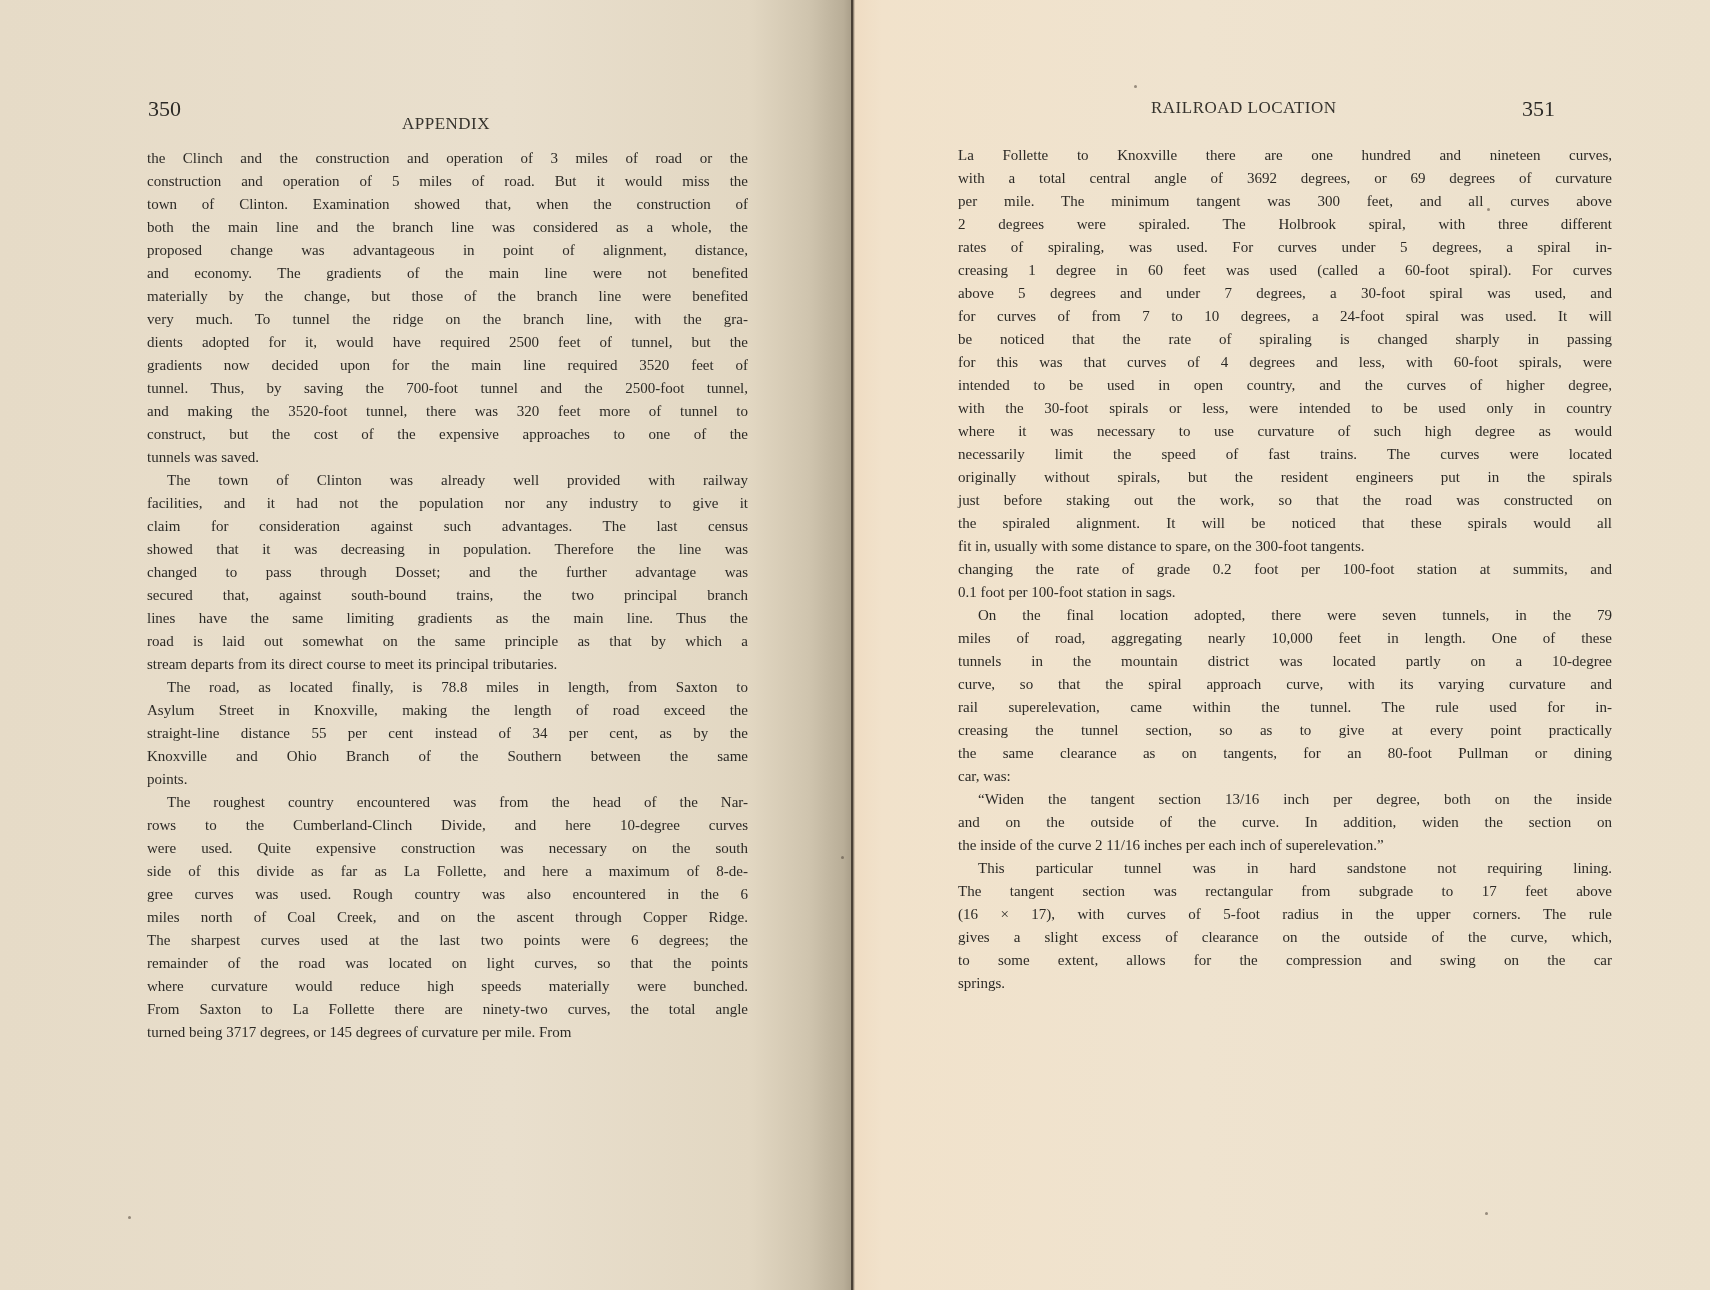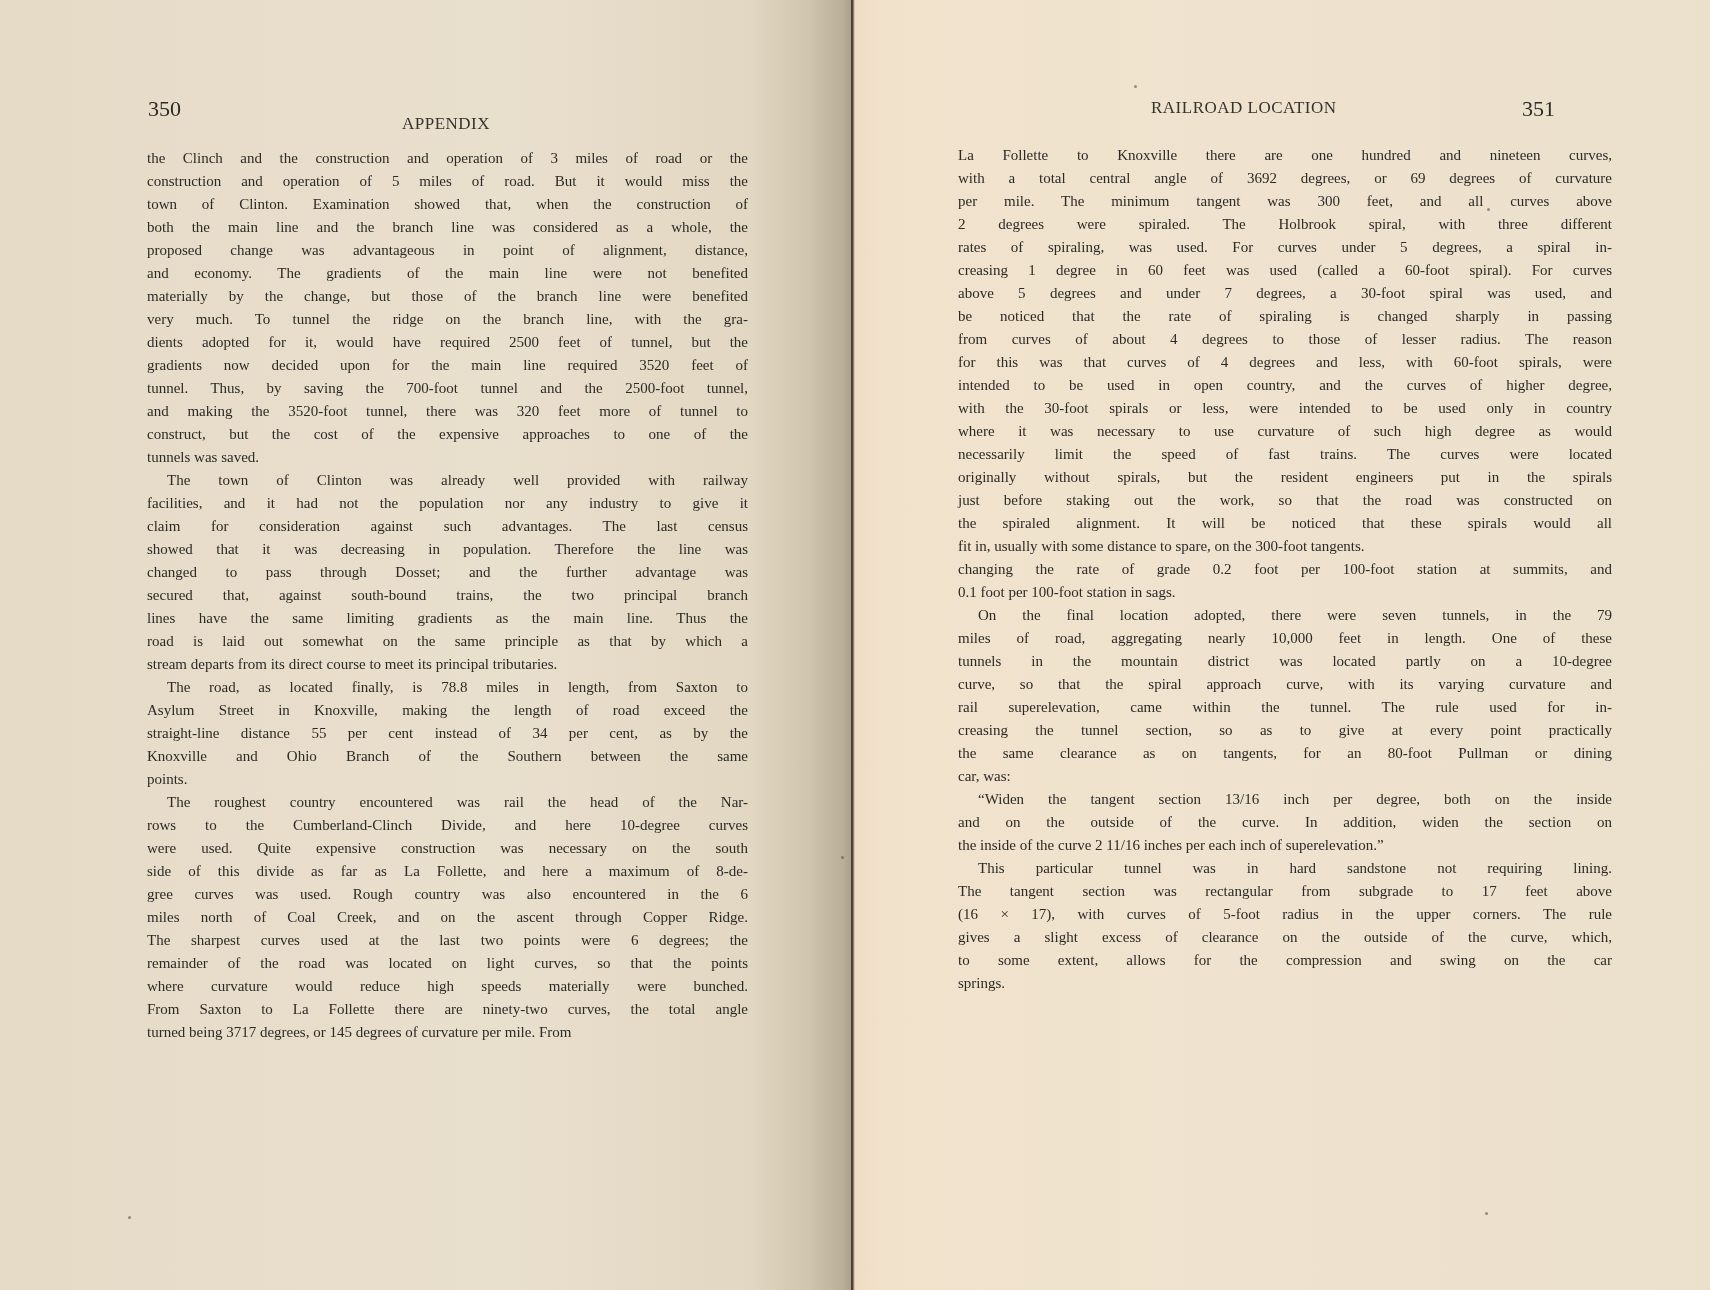--- a/index.html
+++ b/index.html
@@ -60,21 +60,21 @@
         <span class="line">changed to pass through Dosset; and the further advantage was</span>
         <span class="line">secured that, against south-bound trains, the two principal branch</span>
         <span class="line">lines have the same limiting gradients as the main line.  Thus the</span>
         <span class="line">road is laid out somewhat on the same principle as that by which a</span>
         <span class="line last">stream departs from its direct course to meet its principal tributaries.</span>
         <span class="line indent">The road, as located finally, is 78.8 miles in length, from Saxton to</span>
         <span class="line">Asylum Street in Knoxville, making the length of road exceed the</span>
         <span class="line">straight-line distance 55 per cent instead of 34 per cent, as by the</span>
         <span class="line">Knoxville and Ohio Branch of the Southern between the same</span>
         <span class="line last">points.</span>
-        <span class="line indent">The roughest country encountered was rail the head of the Nar-</span>
+        <span class="line indent">The roughest country encountered was from the head of the Nar-</span>
         <span class="line">rows to the Cumberland-Clinch Divide, and here 10-degree curves</span>
         <span class="line">were used.  Quite expensive construction was necessary on the south</span>
         <span class="line">side of this divide as far as La Follette, and here a maximum of 8-de-</span>
         <span class="line">gree curves was used.  Rough country was also encountered in the 6</span>
         <span class="line">miles north of Coal Creek, and on the ascent through Copper Ridge.</span>
         <span class="line">The sharpest curves used at the last two points were 6 degrees; the</span>
         <span class="line">remainder of the road was located on light curves, so that the points</span>
         <span class="line">where curvature would reduce high speeds materially were bunched.</span>
         <span class="line">From Saxton to La Follette there are ninety-two curves, the total angle</span>
         <span class="line last">turned being 3717 degrees, or 145 degrees of curvature per mile.  From</span>
@@ -85,22 +85,22 @@
     <div class="running-head" style="left:299px;">RAILROAD LOCATION</div>
     <div class="page-num" style="left:670px;">351</div>
     <div class="text-block" id="right-text" style="left:106px; top:144px; width:654px;">
         <span class="line">La Follette to Knoxville there are one hundred and nineteen curves,</span>
         <span class="line">with a total central angle of 3692 degrees, or 69 degrees of curvature</span>
         <span class="line">per mile.  The minimum tangent was 300 feet, and all curves above</span>
         <span class="line">2 degrees were spiraled.  The Holbrook spiral, with three different</span>
         <span class="line">rates of spiraling, was used.  For curves under 5 degrees, a spiral in-</span>
         <span class="line">creasing 1 degree in 60 feet was used (called a 60-foot spiral).  For curves</span>
         <span class="line">above 5 degrees and under 7 degrees, a 30-foot spiral was used, and</span>
+        <span class="line">for curves of from 7 to 10 degrees, a 24-foot spiral was used.  It will</span>
         <span class="line">be noticed that the rate of spiraling is changed sharply in passing</span>
-        <span class="line">from curves of about 4 degrees to those of lesser radius.  The reason</span>
         <span class="line">for this was that curves of 4 degrees and less, with 60-foot spirals, were</span>
         <span class="line">intended to be used in open country, and the curves of higher degree,</span>
         <span class="line">with the 30-foot spirals or less, were intended to be used only in country</span>
         <span class="line">where it was necessary to use curvature of such high degree as would</span>
         <span class="line">necessarily limit the speed of fast trains.  The curves were located</span>
         <span class="line">originally without spirals, but the resident engineers put in the spirals</span>
         <span class="line">just before staking out the work, so that the road was constructed on</span>
         <span class="line">the spiraled alignment.  It will be noticed that these spirals would all</span>
         <span class="line last">fit in, usually with some distance to spare, on the 300-foot tangents.</span>
         <span class="line">changing the rate of grade 0.2 foot per 100-foot station at summits, and</span>

